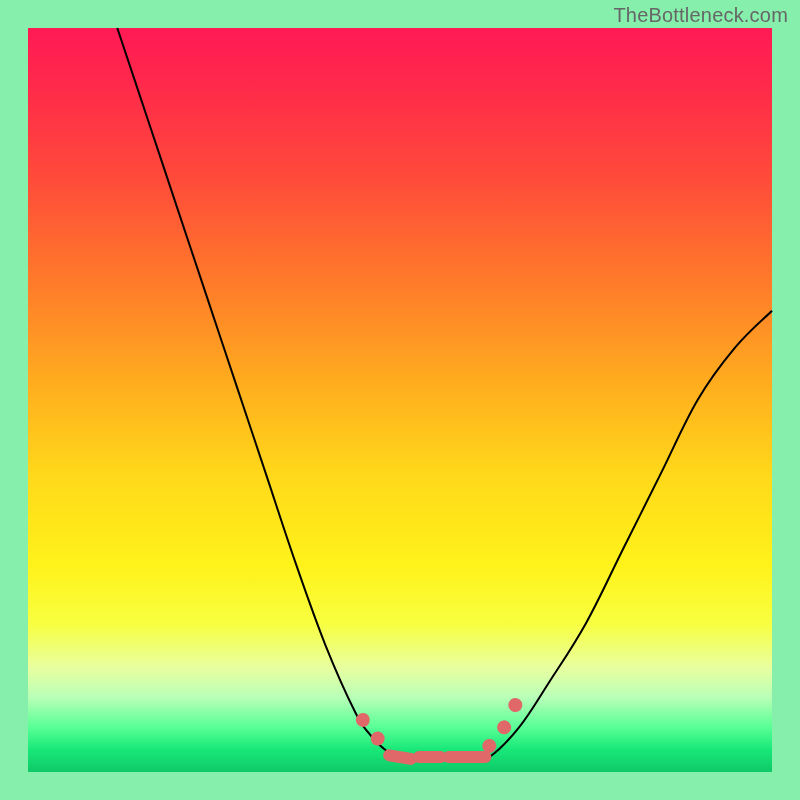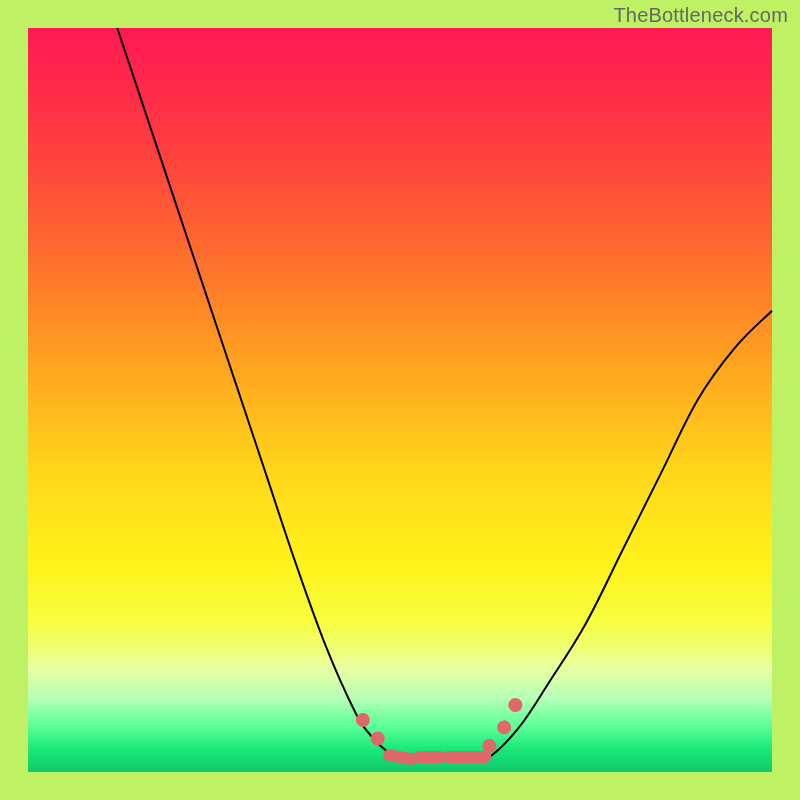--- a/index.html
+++ b/index.html
@@ -10,21 +10,21 @@
     background: #000;
     overflow: hidden;
     font-family: Arial, Helvetica, sans-serif;
   }
   .frame {
     position: absolute;
     left: 0;
     top: 0;
     width: 800px;
     height: 800px;
-    background: #bef264;
+    background: #86efac;
   }
   .plot {
     position: absolute;
     left: 28px;
     top: 28px;
     width: 744px;
     height: 744px;
     
     background: linear-gradient(
       to bottom,

